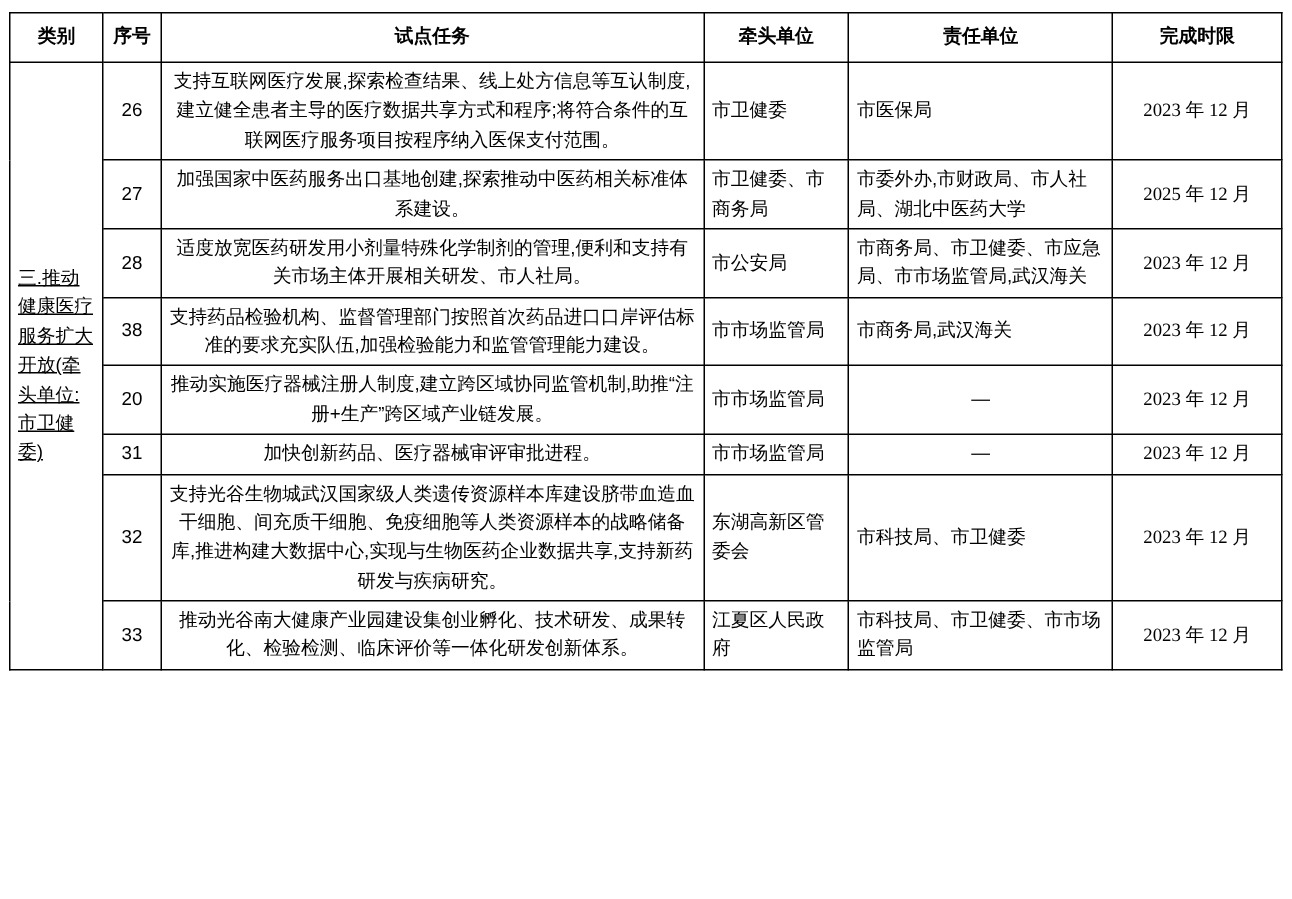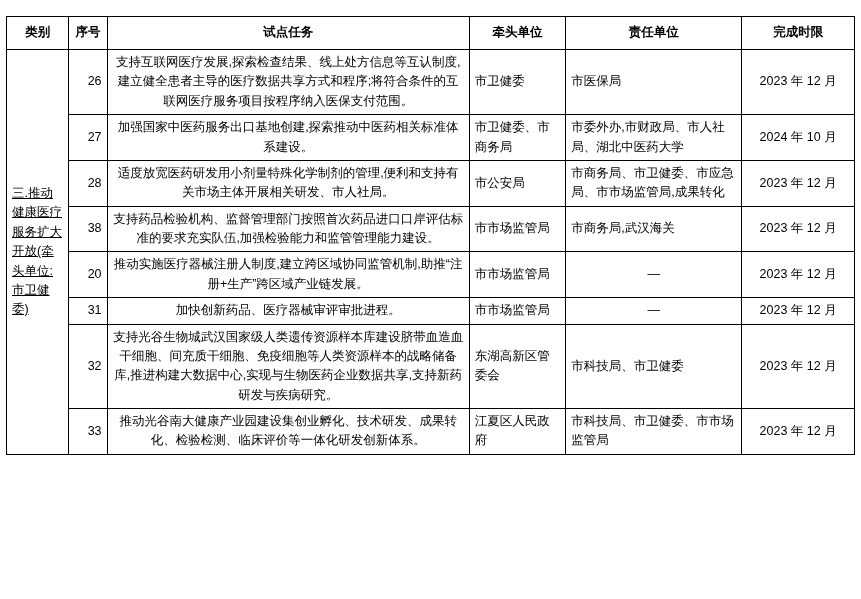--- a/index.html
+++ b/index.html
@@ -12,21 +12,21 @@
     height: 599px;
     font-family: "Liberation Sans", "DejaVu Sans", sans-serif;
     color: #000000;
     overflow: hidden;
   }
   .page {
     position: relative;
     width: 861px;
     height: 599px;
     box-sizing: border-box;
-    padding: 16px 6px 6px 6px;
+    padding: 8px 6px 6px 6px;
   }
   table.tasks {
     border-collapse: collapse;
     width: 849px;
     table-layout: fixed;
     border: 1px solid #000;
   }
   table.tasks th,
   table.tasks td {
     border: 1px solid #000;
@@ -52,34 +52,35 @@
   td.cat {
     text-align: left;
     font-size: 12.5px;
     line-height: 1.7;
     letter-spacing: 0px;
     padding: 4px 3px;
     word-break: break-all;
     text-decoration: underline;
   }
   td.no {
-    text-align: right;
+    text-align: center;
     font-size: 13px;
   }
   td.task {
     text-align: center;
     word-break: break-all;
   }
   td.lead, td.resp {
     text-align: left;
     word-break: break-all;
   }
   td.due {
     text-align: center;
     white-space: nowrap;
+    font-family: Liberation Serif, serif;
   }
   td.dash {
     text-align: center;
     font-size: 13px;
   }
 </style>
 </head>
 <body>
 
 <div class="page">
@@ -109,27 +110,27 @@
         <td class="task">支持互联网医疗发展,探索检查结果、线上处方信息等互认制度,建立健全患者主导的医疗数据共享方式和程序;将符合条件的互联网医疗服务项目按程序纳入医保支付范围。</td>
         <td class="lead">市卫健委</td>
         <td class="resp">市医保局</td>
         <td class="due">2023 年 12 月</td>
       </tr>
       <tr>
         <td class="no">27</td>
         <td class="task">加强国家中医药服务出口基地创建,探索推动中医药相关标准体系建设。</td>
         <td class="lead">市卫健委、市商务局</td>
         <td class="resp">市委外办,市财政局、市人社局、湖北中医药大学</td>
-        <td class="due">2024 年 10 月</td>
+        <td class="due">2025 年 12 月</td>
       </tr>
       <tr>
         <td class="no">28</td>
         <td class="task">适度放宽医药研发用小剂量特殊化学制剂的管理,便利和支持有关市场主体开展相关研发、市人社局。</td>
         <td class="lead">市公安局</td>
-        <td class="resp">市商务局、市卫健委、市应急局、市市场监管局,成果转化</td>
+        <td class="resp">市商务局、市卫健委、市应急局、市市场监管局,武汉海关</td>
         <td class="due">2023 年 12 月</td>
       </tr>
       <tr>
         <td class="no">38</td>
         <td class="task">支持药品检验机构、监督管理部门按照首次药品进口口岸评估标准的要求充实队伍,加强检验能力和监管管理能力建设。</td>
         <td class="lead">市市场监管局</td>
         <td class="resp">市商务局,武汉海关</td>
         <td class="due">2023 年 12 月</td>
       </tr>
       <tr>

